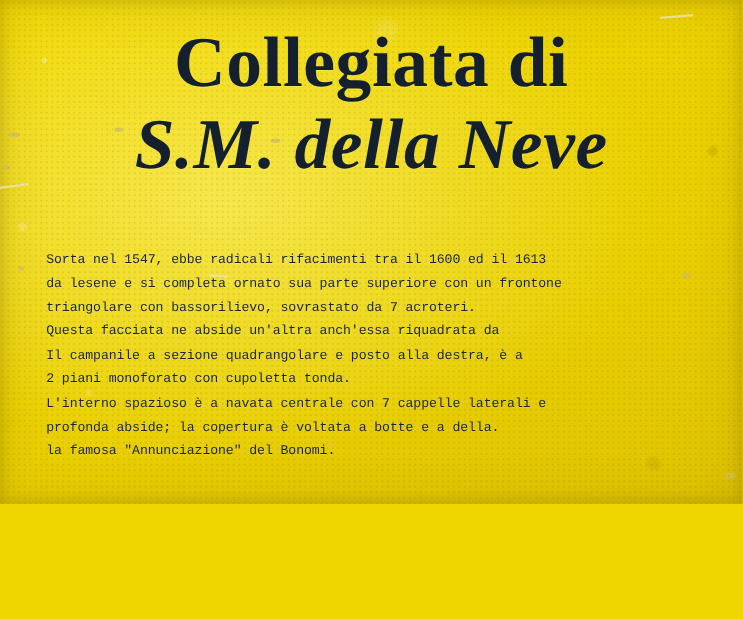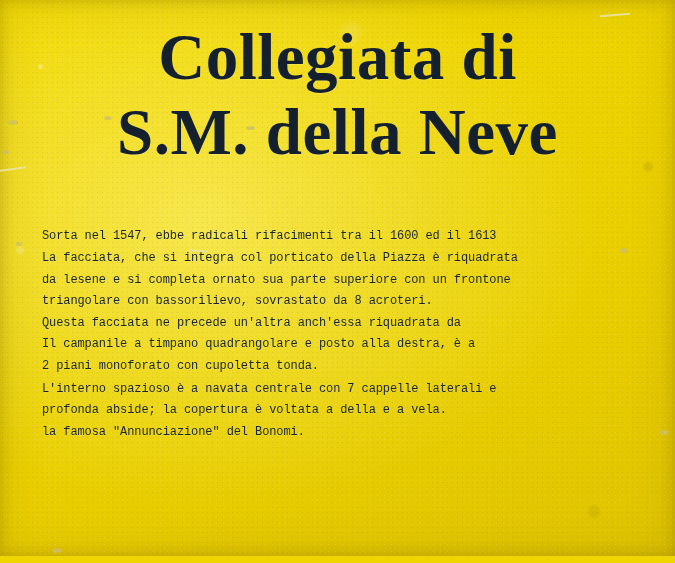--- a/index.html
+++ b/index.html
@@ -11,21 +11,21 @@
     height: 563px;
     overflow: hidden;
     font-family: "Liberation Sans", sans-serif;
     background: #efd600;
   }
 
   
   #sign {
     position: relative;
     width: 675px;
-    height: 556px;
+    height: 458px;
     box-sizing: border-box;
     background:
       
       radial-gradient(circle at 6% 12%, rgba(255,255,255,0.30) 0 2px, rgba(255,255,255,0) 3px),
       radial-gradient(circle at 3% 45%, rgba(255,255,255,0.22) 0 3px, rgba(255,255,255,0) 5px),
       radial-gradient(circle at 12% 78%, rgba(255,255,255,0.18) 0 2px, rgba(255,255,255,0) 4px),
       radial-gradient(circle at 96% 30%, rgba(120,100,0,0.16) 0 3px, rgba(120,100,0,0) 6px),
       radial-gradient(circle at 88% 92%, rgba(120,100,0,0.12) 0 4px, rgba(120,100,0,0) 8px),
       radial-gradient(circle at 52% 6%, rgba(255,255,255,0.12) 0 6px, rgba(255,255,255,0) 14px),
       radial-gradient(ellipse at 30% 40%, rgba(255,248,140,0.55) 0%, rgba(255,248,140,0.0) 60%),
@@ -87,20 +87,21 @@
     letter-spacing: 0.5px;
     text-shadow: 0 1px 0 rgba(255,255,255,0.18);
   }
   #title-line-1 {
     font-size: 65px;
     margin: 0 0 4px 0;
   }
   #title-line-2 {
     font-size: 65px;
     margin: 11px;
+    font-style: italic;
   }
 
   
   #body-block {
     position: relative;
     z-index: 3;
     margin: 62px 0 0 0;
     padding: 0 22px 0 42px;
   }
   .body-line {
@@ -134,25 +135,24 @@
   <span class="scratch" style="left:190px;top:250px; width:18px; height:1.5px; transform:rotate(4deg);"></span>
   <span class="scratch" style="left:600px;top:14px;  width:30px; height:2px; transform:rotate(-5deg);"></span>
 
   <div id="title-block">
     <div class="title-line" id="title-line-1">Collegiata di</div>
     <div class="title-line" id="title-line-2">S.M. della Neve</div>
   </div>
 
   <div id="body-block">
     <div class="body-line">Sorta nel 1547, ebbe radicali rifacimenti tra il 1600 ed il 1613</div>
-    <div class="body-line">La facciata, che si integra col porticato della Piazza è riquadrata</div>
     <div class="body-line">da lesene e si completa ornato sua parte superiore con un frontone</div>
-    <div class="body-line">triangolare con bassorilievo, sovrastato da 8 acroteri.</div>
-    <div class="body-line">Questa facciata ne precede un'altra anch'essa riquadrata da</div>
-    <div class="body-line">Il campanile a timpano quadrangolare e posto alla destra, è a</div>
+    <div class="body-line">triangolare con bassorilievo, sovrastato da 7 acroteri.</div>
+    <div class="body-line">Questa facciata ne abside un'altra anch'essa riquadrata da</div>
+    <div class="body-line">Il campanile a sezione quadrangolare e posto alla destra, è a</div>
     <div class="body-line">2 piani monoforato con cupoletta tonda.</div>
     <div class="para-gap"></div>
     <div class="body-line">L'interno spazioso è a navata centrale con 7 cappelle laterali e</div>
-    <div class="body-line">profonda abside; la copertura è voltata a della e a vela.</div>
+    <div class="body-line">profonda abside; la copertura è voltata a botte e a della.</div>
     <div class="body-line">la famosa "Annunciazione" del Bonomi.</div>
   </div>
 
 </div>
 
 </body></html>

